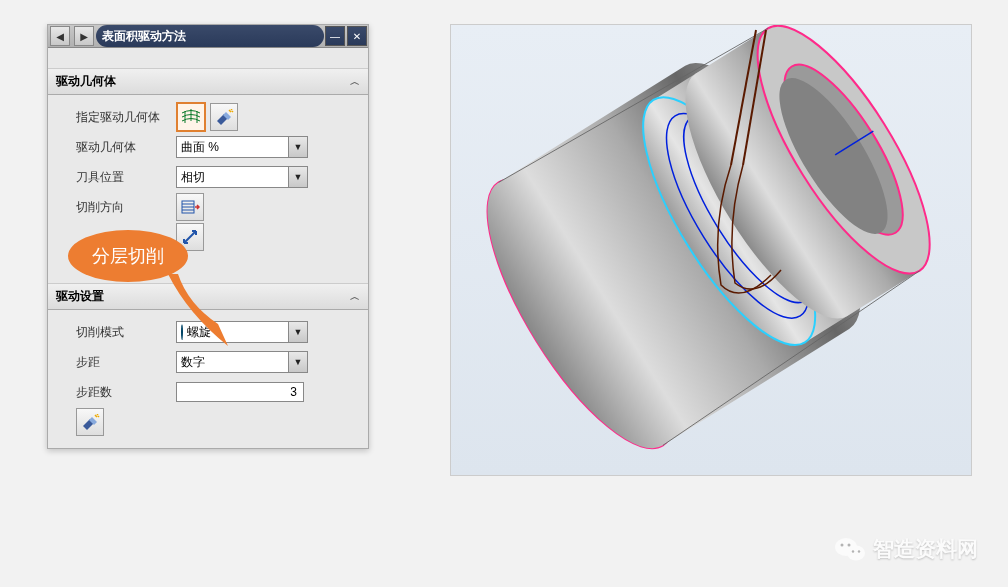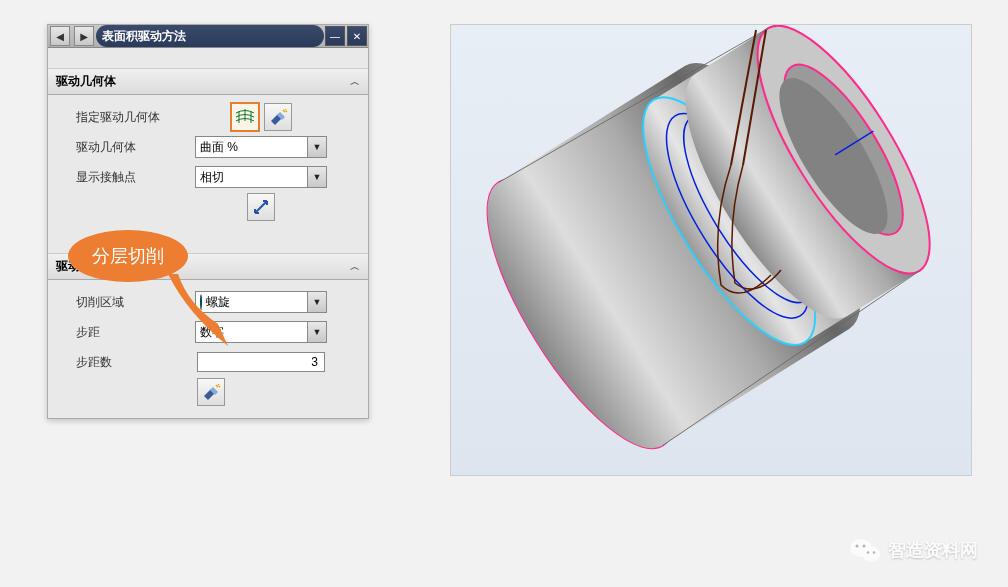--- a/index.html
+++ b/index.html
@@ -93,21 +93,21 @@
     margin: 2px 12px;
   }
   .row .label {
     flex: 0 0 100px;
     color: #333;
   }
   .row .ctrl {
     flex: 1;
     display: flex;
     align-items: center;
-    justify-content: center;
+    justify-content: flex-start;
     gap: 4px;
   }
   .dropdown {
     width: 130px;
     height: 20px;
     border: 1px solid #888;
     background: #fff;
     display: flex;
     align-items: center;
     position: relative;
@@ -192,21 +192,21 @@
     left: 100px;
   }
   .watermark {
     position: absolute;
     right: 30px;
     bottom: 24px;
     display: flex;
     align-items: center;
     gap: 8px;
     color: #fff;
-    font-size: 18px;
+    font-size: 21px;
     font-weight: bold;
     text-shadow: 0 1px 2px rgba(0,0,0,0.3);
     opacity: 0.7;
   }
   .watermark .wx {
     width: 30px;
     height: 26px;
     position: relative;
   }
 </style>
@@ -248,25 +248,37 @@
     <div class="row">
       <div class="label">驱动几何体</div>
       <div class="ctrl">
         <div class="dropdown">
           <div class="val">曲面 %</div>
           <div class="arr">▼</div>
         </div>
       </div>
     </div>
     <div class="row">
-      <div class="label">显示接触点</div>
+      <div class="label">刀具位置</div>
       <div class="ctrl">
         <div class="dropdown">
           <div class="val">相切</div>
           <div class="arr">▼</div>
+        </div>
+      </div>
+    </div>
+    <div class="row">
+      <div class="label">切削方向</div>
+      <div class="ctrl">
+        <div class="icon-btn">
+          <svg width="20" height="16" viewBox="0 0 20 16">
+            <rect x="2" y="2" width="12" height="12" fill="none" stroke="#2255aa" stroke-width="1"></rect>
+            <path d="M2 5 L14 5 M2 8 L14 8 M2 11 L14 11" stroke="#2255aa" stroke-width="1"></path>
+            <path d="M15 8 L19 8 M17 6 L19 8 L17 10" stroke="#cc3333" stroke-width="1.5" fill="none"></path>
+          </svg>
         </div>
       </div>
     </div>
     <div class="row">
       <div class="label"></div>
       <div class="ctrl">
         <div class="icon-btn">
           <svg width="18" height="18" viewBox="0 0 18 18">
             <path d="M3 15 L15 3" stroke="#2255aa" stroke-width="2"></path>
             <path d="M3 15 L3 11 M3 15 L7 15" stroke="#2255aa" stroke-width="2"></path>
@@ -276,21 +288,21 @@
       </div>
     </div>
   </div>
 
   <div class="section-header">
     <span>驱动设置</span>
     <span class="chev">︿</span>
   </div>
   <div class="section-body">
     <div class="row">
-      <div class="label">切削区域</div>
+      <div class="label">切削模式</div>
       <div class="ctrl">
         <div class="dropdown">
           <div class="val">
             <span><span class="spiral-icon"></span></span>
             <span>螺旋</span>
           </div>
           <div class="arr">▼</div>
         </div>
       </div>
     </div>

